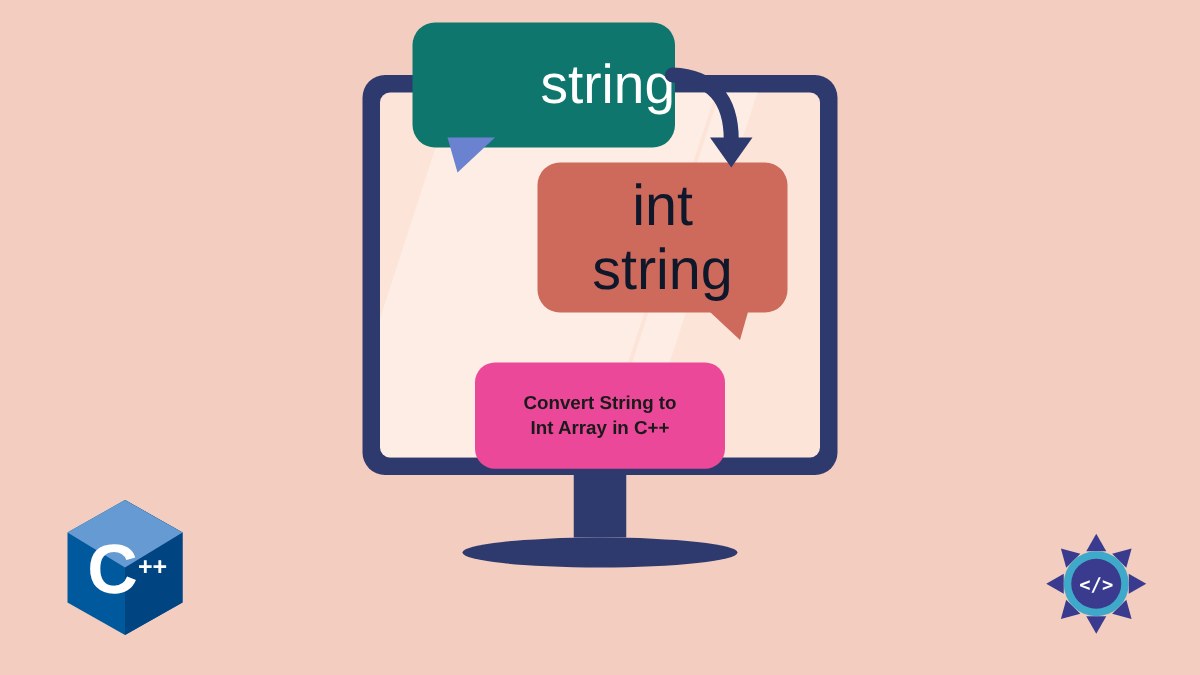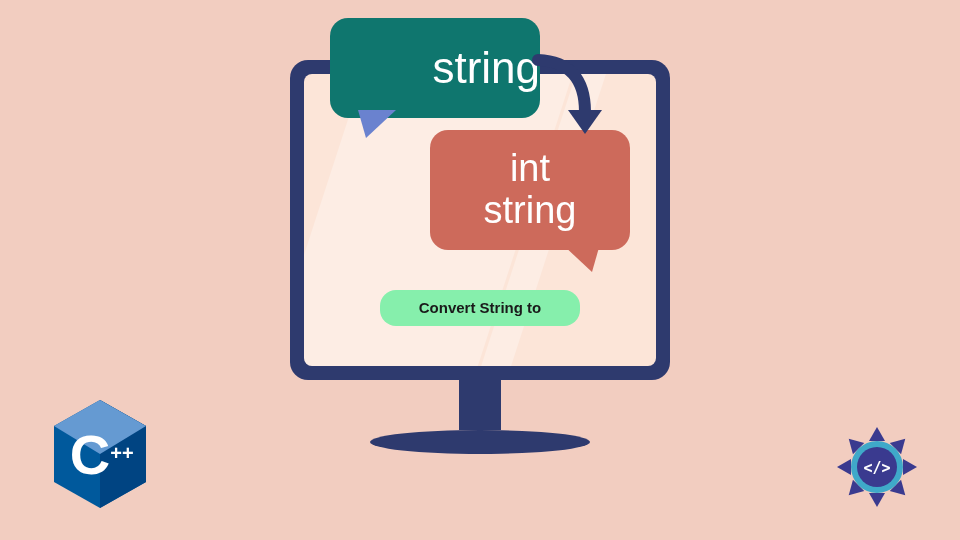--- a/index.html
+++ b/index.html
@@ -111,40 +111,40 @@
     content: "";
     position: absolute;
     bottom: -22px;
     right: 30px;
     width: 0; height: 0;
     border-left: 30px solid transparent;
     border-right: 8px solid transparent;
     border-top: 28px solid #cd6a5b;
   }
   .bubble-red span {
-    color: #ffffff;
-    font-size: 38px;
+    color: #0f172a;
+    font-size: 46px;
     line-height: 1.1;
   }
   .arrow {
     position: absolute;
     left: 530px;
     top: 52px;
     width: 80px;
     height: 90px;
     z-index: 6;
   }
   .caption-box {
     position: absolute;
     left: 380px;
     top: 290px;
     width: 200px;
-    background: #86efac;
+    background: #ec4899;
     border-radius: 16px;
-    padding: 8px 12px;
+    padding: 23px 12px;
     text-align: center;
     z-index: 3;
   }
   .caption-box p {
     font-size: 15px;
     font-weight: 600;
     color: #1a1a1a;
     line-height: 1.3;
   }
   .cpp-logo {
@@ -196,20 +196,21 @@
   <path d="M 38 58 L 55 82 L 72 58 Z" fill="#2e3a6e"></path>
 </svg>
 
 <div class="bubble-red">
   <span>int</span>
   <span>string</span>
 </div>
 
 <div class="caption-box">
   <p>Convert String to</p>
+  <p>Int Array in C++</p>
 </div>
 
 <svg class="cpp-logo" viewBox="0 0 100 112">
   <polygon points="50,2 96,28 96,84 50,110 4,84 4,28" fill="#00599C"></polygon>
   <polygon points="50,2 96,28 96,84 50,110 50,56" fill="#004482"></polygon>
   <polygon points="50,2 96,28 50,56 4,28" fill="#659AD2"></polygon>
   <text x="40" y="76" text-anchor="middle" font-size="56" font-weight="bold" fill="#fff" font-family="Arial">C</text>
   <text x="72" y="62" text-anchor="middle" font-size="20" font-weight="bold" fill="#fff" font-family="Arial">++</text>
 </svg>
 

